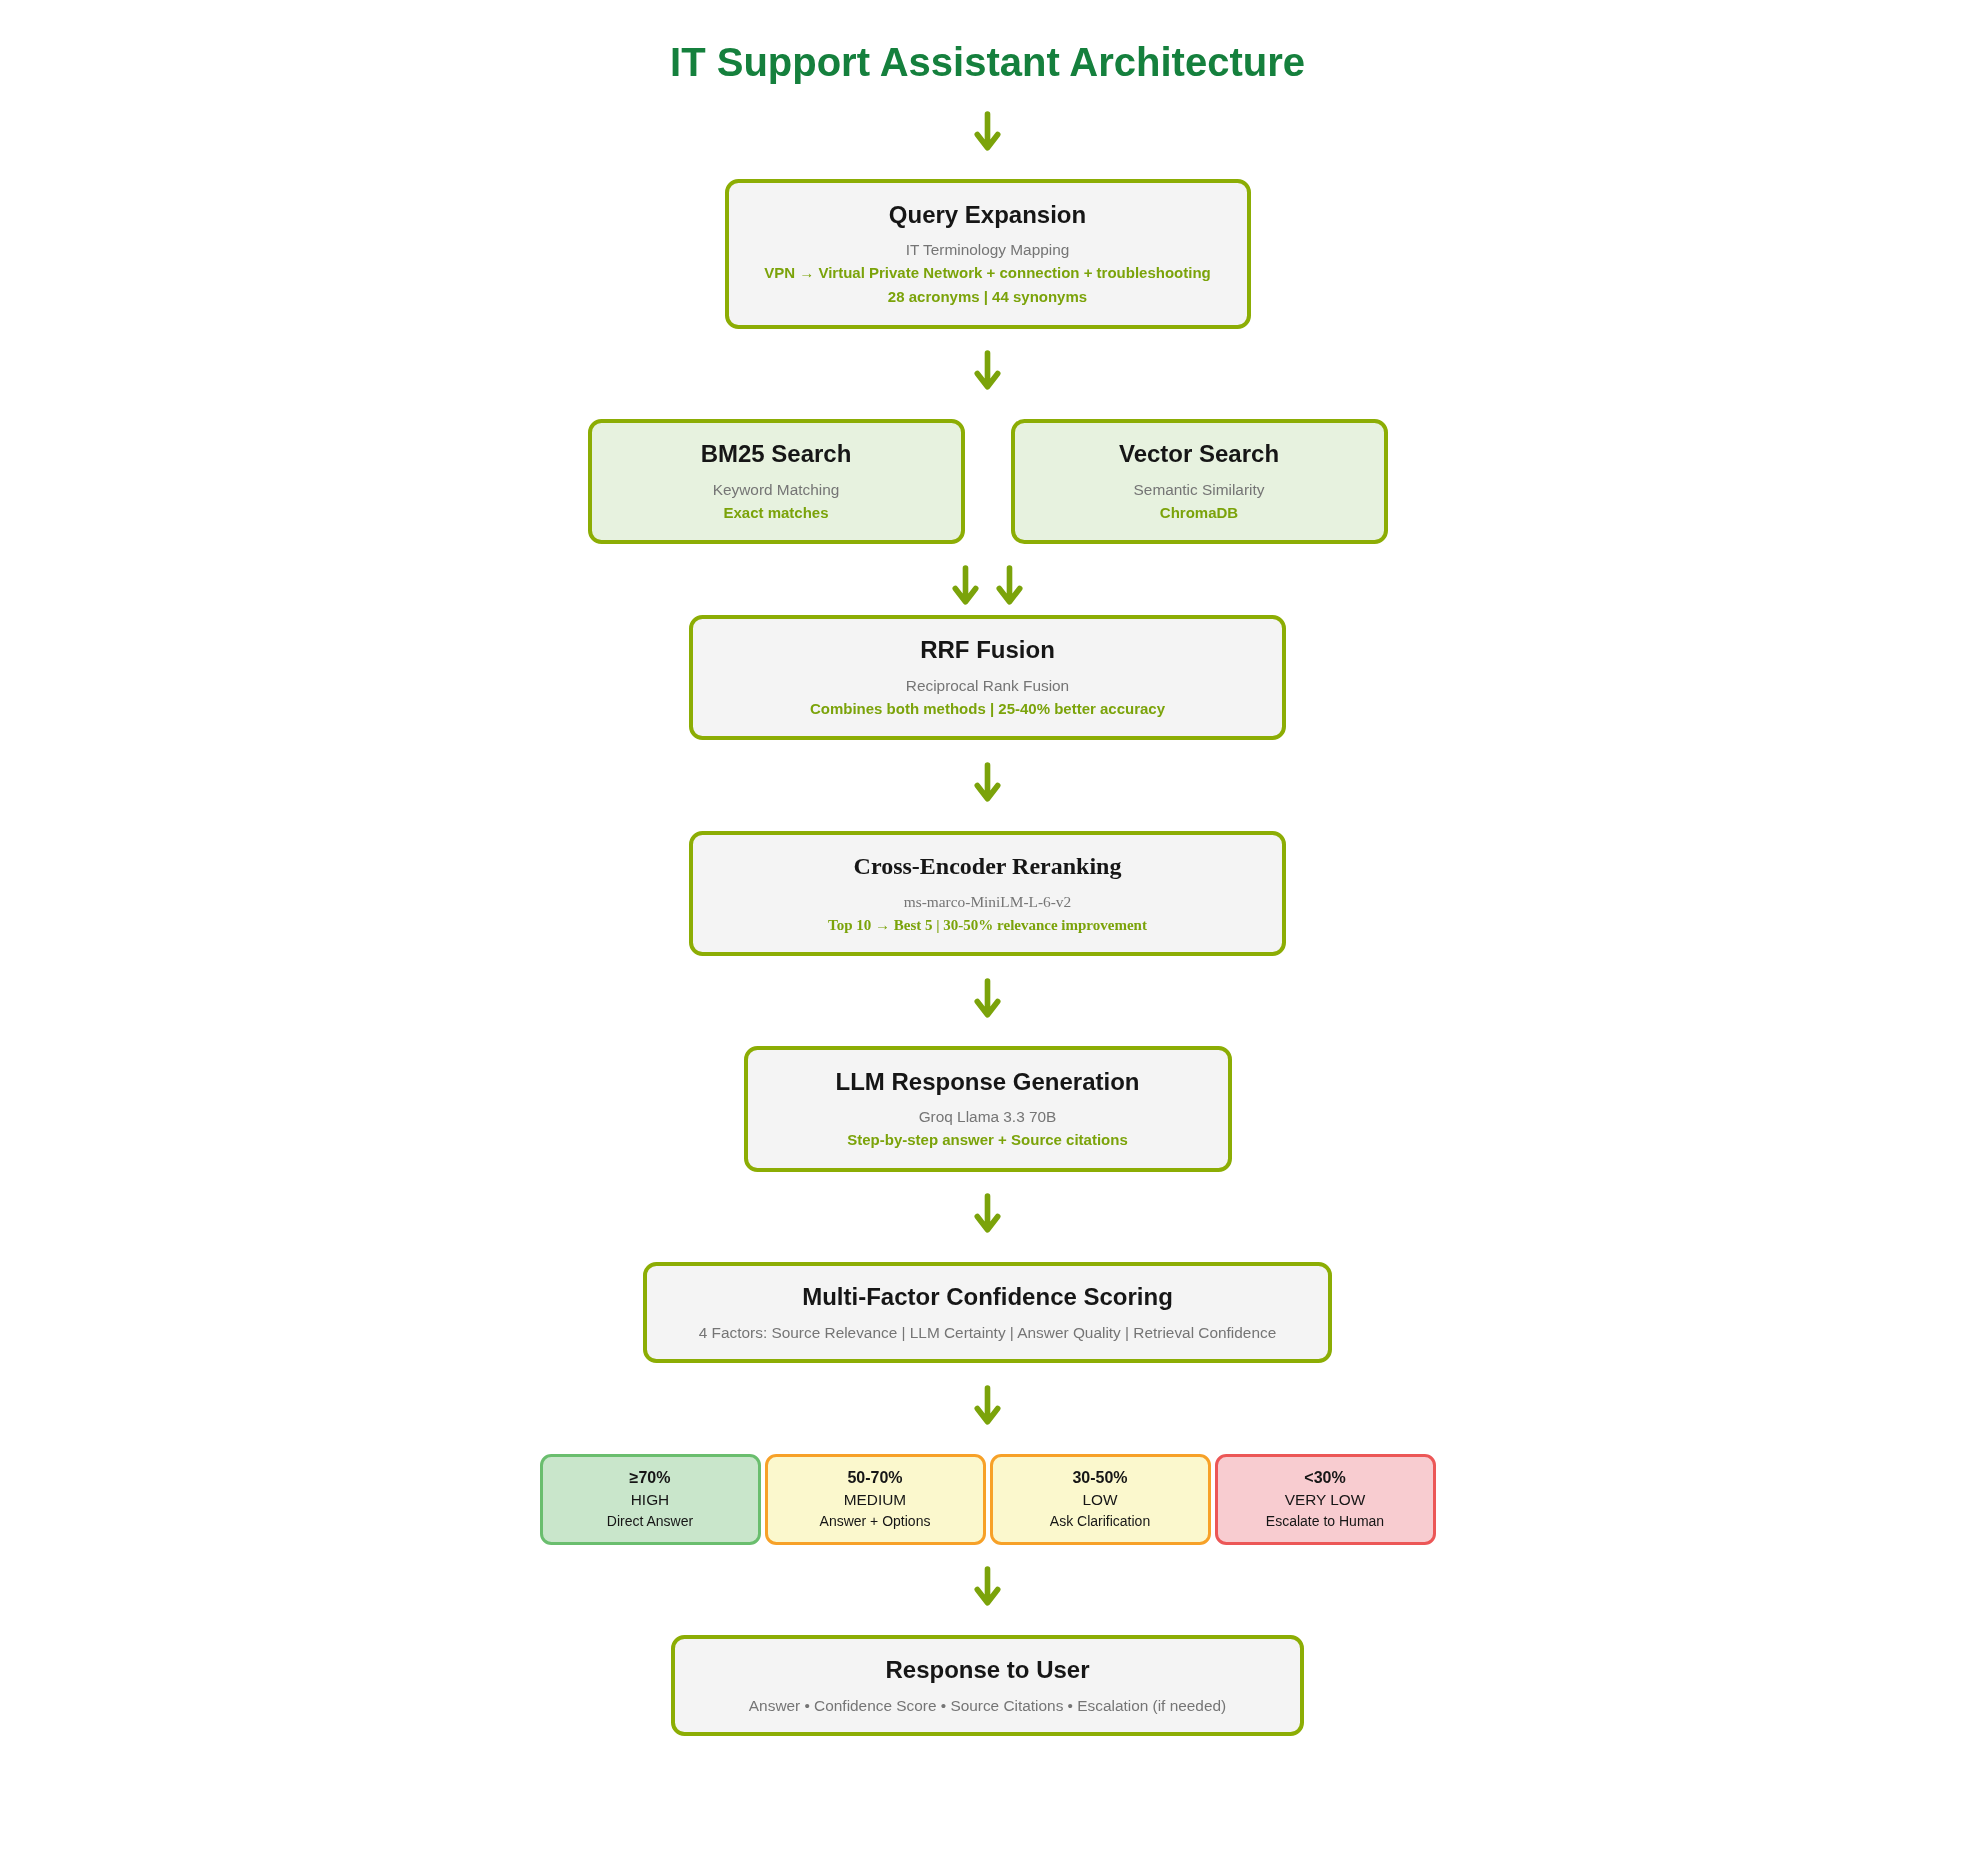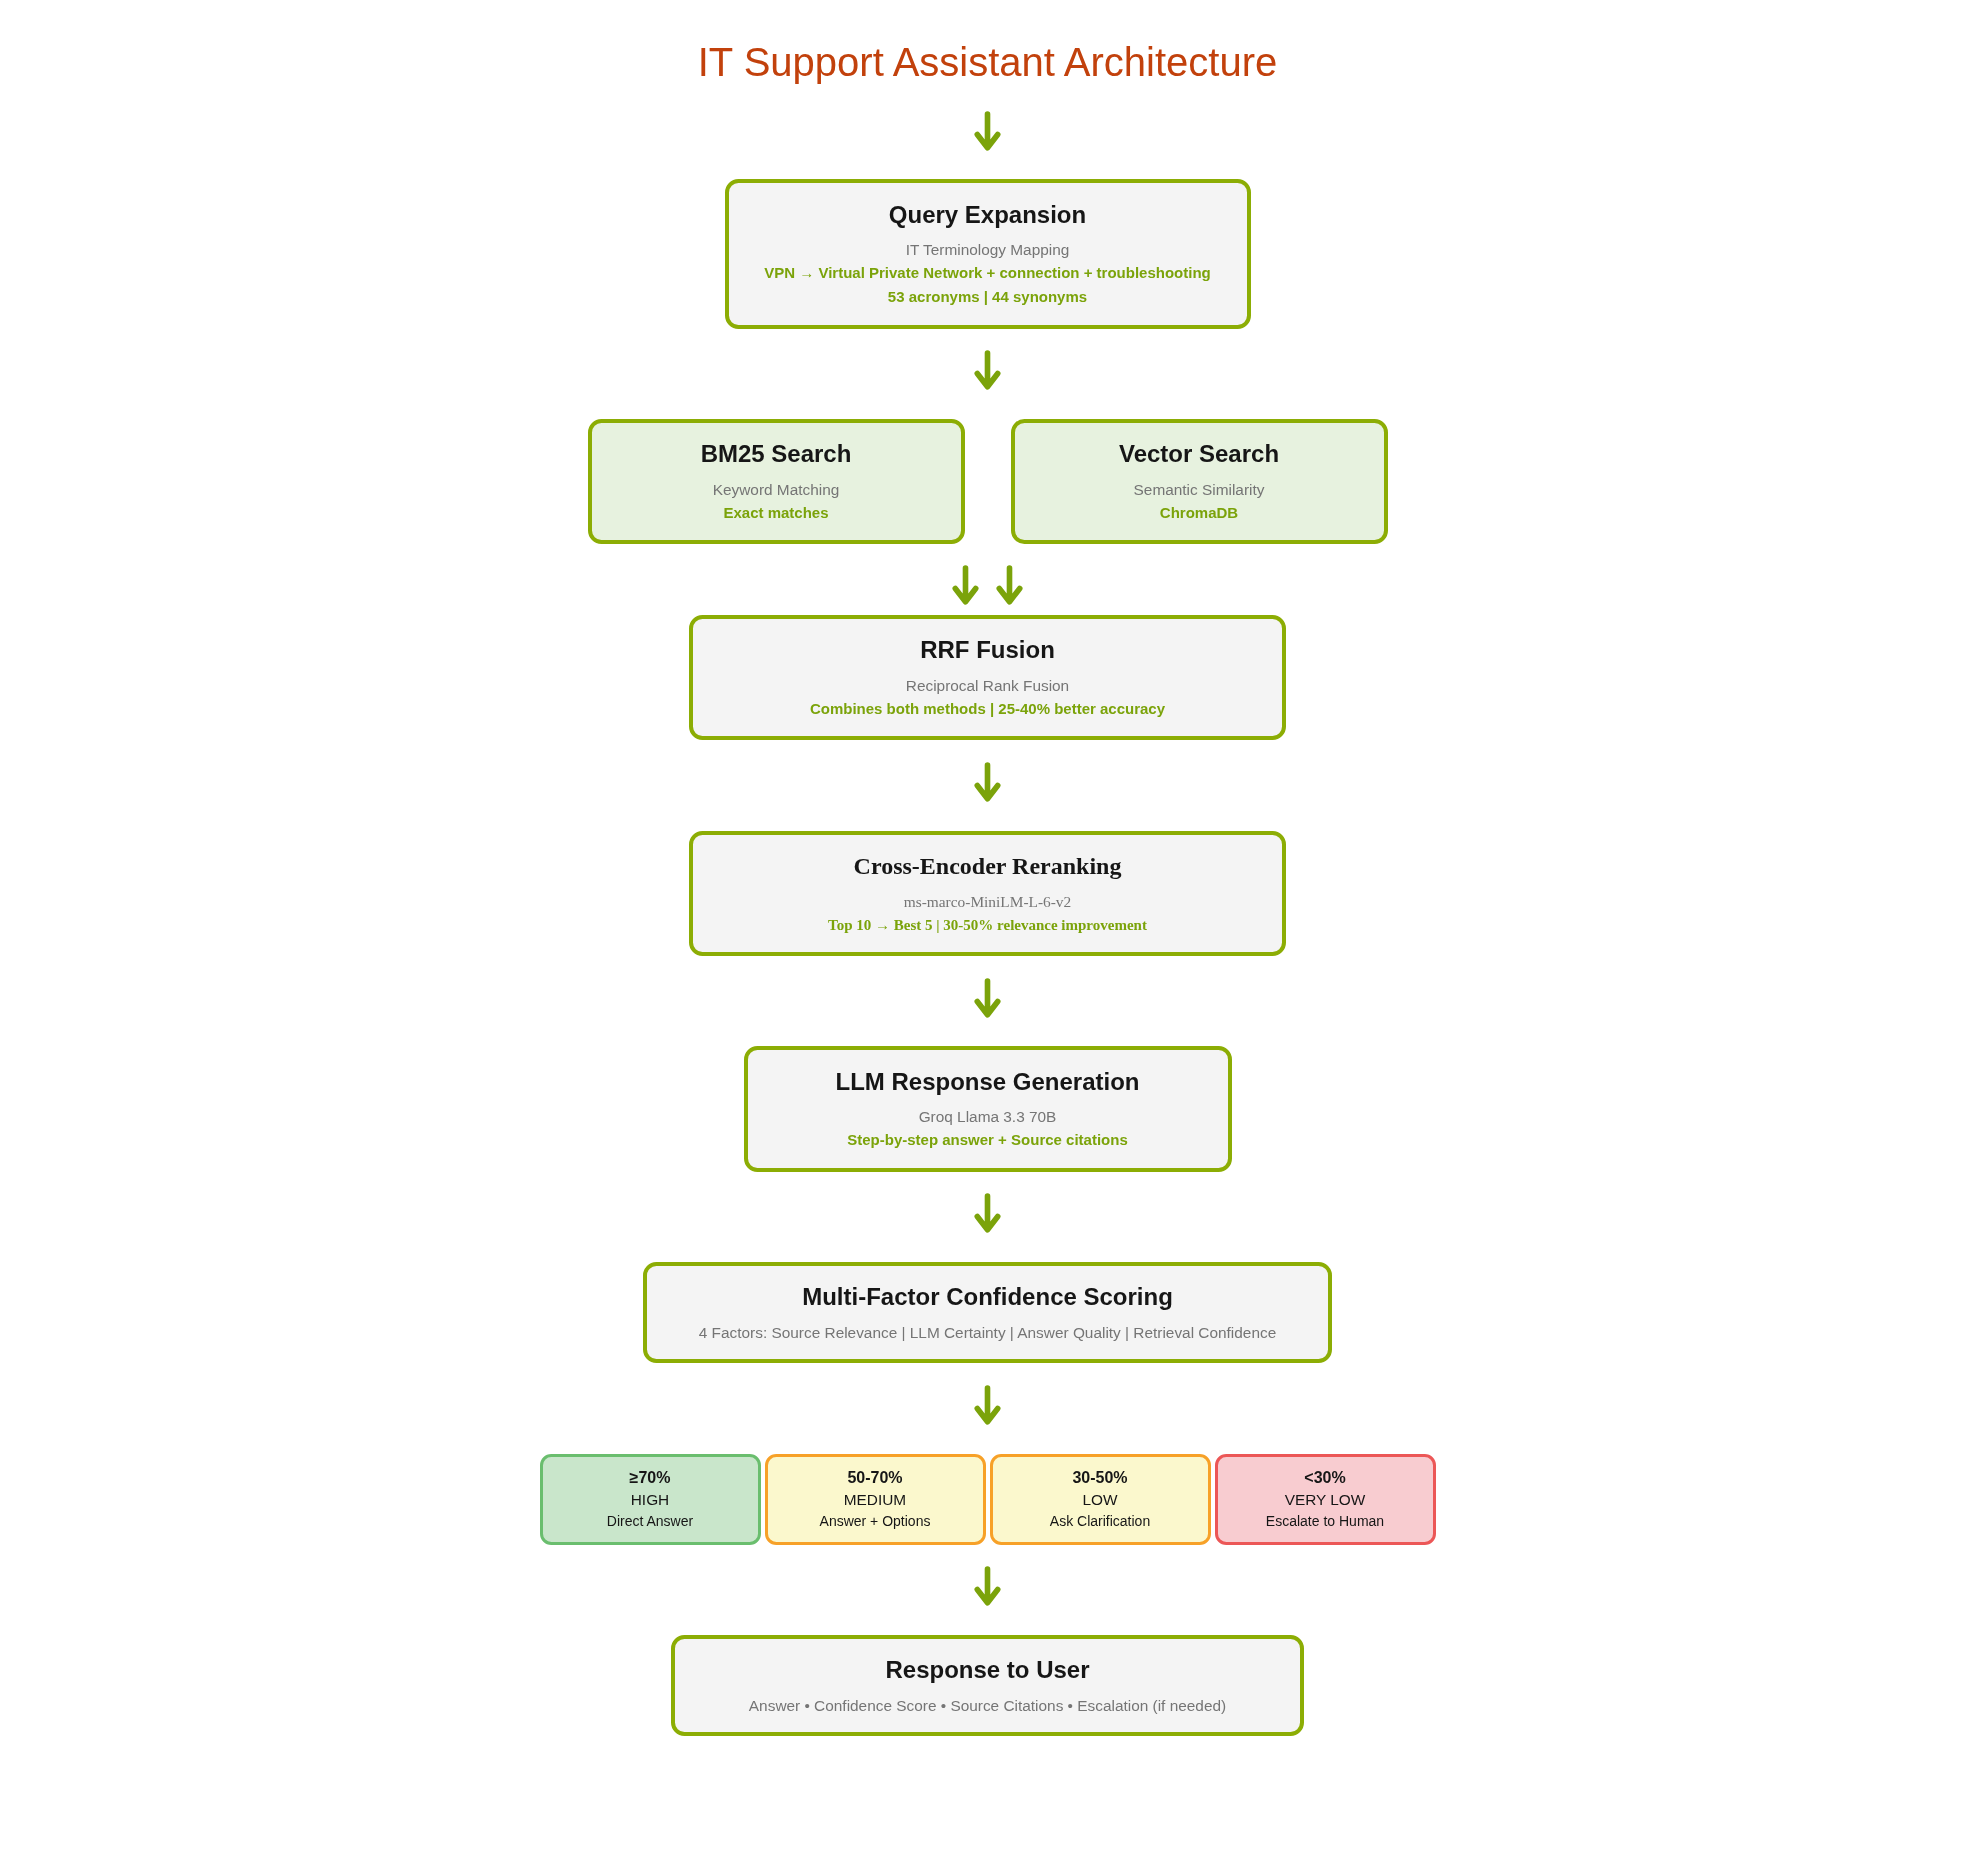--- a/index.html
+++ b/index.html
@@ -9,22 +9,22 @@
     color:#1a1a1a;
     -webkit-font-smoothing:antialiased;
   }
   .canvas{width:1975px;height:1874px;overflow:hidden;}
   .diagram{
     width:1029px;margin:0 auto;
     display:flex;flex-direction:column;align-items:center;
   }
   .page-title{
     margin-top:36px;
-    font-size:40px;font-weight:normal;line-height:53px;
-    color:#c2410c;text-align:center;
+    font-size:40px;font-weight:bold;line-height:53px;
+    color:#15803d;text-align:center;
   }
   
   .node{
     box-sizing:border-box;
     background:#f4f4f4;
     border:4.1px solid #8cad04;
     border-radius:13.4px;
     display:flex;flex-direction:column;justify-content:center;align-items:center;
     text-align:center;
     padding:15.4px 25px;
@@ -75,21 +75,21 @@
     <div class="arrow-wrap">
       <svg width="31" height="47" viewBox="0 0 60 92" aria-hidden="true">
         <path d="M30 6 V66 M10 46 L30 72 L50 46" fill="none" stroke="#7ba30a" stroke-width="11" stroke-linecap="round" stroke-linejoin="round"></path>
       </svg>
     </div>
 
     <div class="node n-query">
       <div class="node-title">Query Expansion</div>
       <div class="node-sub">IT Terminology Mapping</div>
       <div class="node-green-line">VPN → Virtual Private Network + connection + troubleshooting</div>
-      <div class="node-green-line">53 acronyms | 44 synonyms</div>
+      <div class="node-green-line">28 acronyms | 44 synonyms</div>
     </div>
 
     <div class="arrow-wrap">
       <svg width="31" height="47" viewBox="0 0 60 92" aria-hidden="true">
         <path d="M30 6 V66 M10 46 L30 72 L50 46" fill="none" stroke="#7ba30a" stroke-width="11" stroke-linecap="round" stroke-linejoin="round"></path>
       </svg>
     </div>
 
     <div class="search-row">
       <div class="node n-search">

